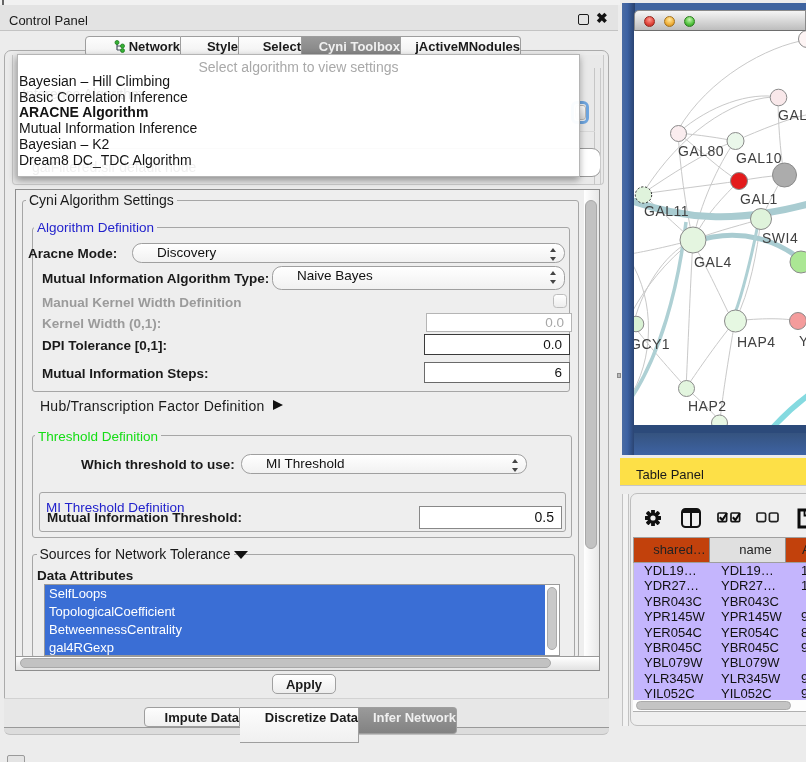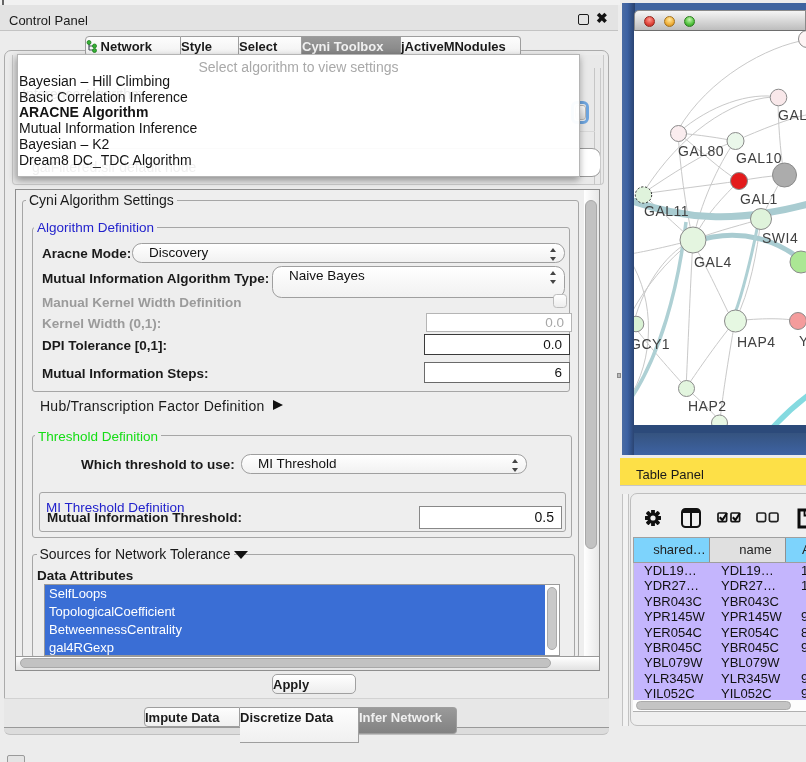--- a/index.html
+++ b/index.html
@@ -1,26 +1,26 @@
 <!DOCTYPE html>
 <html><head><meta charset="utf-8"><style>
 *{margin:0;padding:0;box-sizing:border-box}
 html,body{width:806px;height:762px}
 body{position:relative;font-family:"Liberation Sans",sans-serif;background:#ececec;overflow:hidden;font-size:13px;color:#1a1a1a}
 .a{position:absolute}
 .bold{font-weight:bold;font-size:13.5px}
-.combo{position:absolute;background:#fff;border:1px solid #9f9f9f;border-radius:9.5px;line-height:18px;padding-left:16px;color:#111;font-size:13.5px;background:linear-gradient(#ffffff,#f1f1f1)}
+.combo{position:absolute;background:#fff;border:1px solid #9f9f9f;border-radius:9.5px;line-height:18px;padding-left:24px;color:#111;font-size:13.5px;background:linear-gradient(#ffffff,#f1f1f1)}
 .spin{position:absolute;right:7px;top:3.5px;width:7px;height:13px}
 .spin i{position:absolute;left:0;width:0;height:0;border-left:3.5px solid transparent;border-right:3.5px solid transparent}
 .spin i.u{top:0;border-bottom:4.5px solid #444}
 .spin i.d{bottom:0;border-top:4.5px solid #444}
 .field{position:absolute;background:#fff;text-align:right;padding-right:7px;color:#111;font-size:13.5px}
 .group{position:absolute;border:1px solid #a6a6a6;border-radius:3px}
 .gtitle{position:absolute;background:#eeeeee;padding:0 3px;line-height:14px;font-size:13.5px}
-.tab{height:21px;border:1px solid #9e9e9e;border-left:none;background:linear-gradient(#fdfdfd,#f0f0f0);display:inline-block;text-align:left;line-height:20px;color:#1a1a1a;font-weight:bold}
+.tab{height:21px;border:1px solid #9e9e9e;border-left:none;background:linear-gradient(#fdfdfd,#f0f0f0);display:inline-block;text-align:right;line-height:20px;color:#1a1a1a;font-weight:bold}
 .tabsel{background:linear-gradient(#9a9a9a,#828282);color:#f0f0f0}
 </style></head><body>
 
 <div class="a" style="left:0;top:0;width:620px;height:5px;background:#f1f1f1"></div>
 <div class="a" style="left:2px;top:0;width:2px;height:6px;background:#666"></div>
 <div class="a" style="left:0;top:5px;width:618px;height:26px;background:#e3e3e3;border-bottom:1px solid #c3c3c3">
   <span class="a" style="left:9px;top:7.5px;font-size:13px">Control Panel</span>
 </div>
 
 <div class="a" style="left:578px;top:14px;width:11px;height:11px;border:1.6px solid #1b1b1b;border-radius:2px"></div>
@@ -59,28 +59,28 @@
 <div class="a" style="left:32px;top:159px;font-size:14px;color:rgba(130,130,130,0.13)">galFiltered.sif default node</div>
 
 <div class="a" style="left:15px;top:189px;width:585px;height:482px;border:1px solid #8e8e8e;background:#eeeeee"></div>
 
 <div class="group" style="left:22px;top:200px;width:557px;height:458px"></div>
 <div class="gtitle" style="left:26px;top:193px;font-size:14px">Cyni Algorithm Settings</div>
 
 <div class="group" style="left:32px;top:227px;width:538px;height:165px"></div>
 <div class="gtitle" style="left:34px;top:221px;color:#2222cc">Algorithm Definition</div>
 
-<div class="a bold" style="left:42px;top:246px">Aracne Mode:</div>
+<div class="a bold" style="left:28px;top:246px">Aracne Mode:</div>
 <div class="combo" style="left:132px;top:243px;width:433px;height:20px">Discovery<span class="spin">
       <i class="u"></i>
       <i class="d"></i>
     </span></div>
 
 <div class="a bold" style="left:42px;top:271px">Mutual Information Algorithm Type:</div>
-<div class="combo" style="left:272px;top:266px;width:293px;height:32px">Naive Bayes<span class="spin">
+<div class="combo" style="left:272px;top:266px;width:293px;height:24px">Naive Bayes<span class="spin">
       <i class="u"></i>
       <i class="d"></i>
     </span></div>
 
 <div class="a bold" style="left:42px;top:295px;color:#9b9b9b">Manual Kernel Width Definition</div>
 <div class="a" style="left:553px;top:294px;width:14px;height:14px;border:1px solid #bdbdbd;border-radius:3.5px;background:linear-gradient(#ffffff,#ededed)"></div>
 
 <div class="a bold" style="left:42px;top:316px;color:#9b9b9b">Kernel Width (0,1):</div>
 <div class="field" style="left:426px;top:313px;width:146px;height:19px;line-height:17px;border:1px solid #b5b5b5;color:#a7a7a7">0.0</div>
 
@@ -118,21 +118,21 @@
 <div class="a" style="left:45px;top:585px;width:500px;height:70px;background:#3a6ed5"></div>
 <div class="a" style="left:49px;top:585px;width:490px;line-height:18px;font-size:13px;color:#fff">SelfLoops<br>TopologicalCoefficient<br>BetweennessCentrality<br>gal4RGexp</div>
 <div class="a" style="left:547px;top:587px;width:10px;height:63px;background:#c9c9c9;border:1px solid #aaa;border-radius:5px"></div>
 
 <div class="a" style="left:16px;top:656px;width:583px;height:14px;background:linear-gradient(#ffffff,#e2e2e2);border-top:1px solid #999"></div>
 <div class="a" style="left:20px;top:658px;width:531px;height:10px;background:#c2c2c2;border:1px solid #a8a8a8;border-radius:5px"></div>
 
 <div class="a" style="left:584px;top:190px;width:15px;height:466px;background:linear-gradient(90deg,#ffffff,#e8e8e8)"></div>
 <div class="a" style="left:585px;top:200px;width:12px;height:349px;background:#c2c2c2;border:1px solid #a8a8a8;border-radius:6px"></div>
 
-<div class="a" style="left:272px;top:674px;width:84px;height:20px;border:1px solid #a0a0a0;border-radius:5px;background:linear-gradient(#ffffff,#ededed);text-align:left;line-height:19px;font-weight:bold">Apply</div>
+<div class="a" style="left:272px;top:674px;width:64px;height:20px;border:1px solid #a0a0a0;border-radius:5px;background:linear-gradient(#ffffff,#ededed);text-align:center;line-height:19px;font-weight:bold">Apply</div>
 
 <div class="a" style="left:4px;top:698px;width:605px;height:29px;background:#e7e7e7;border-top:1px solid #d2d2d2"></div>
 <div class="a" style="left:4px;top:727px;width:605px;height:8px;background:#dcdcdc;border-top:1px solid #999;border-bottom:1px solid #c0c0c0;border-radius:0 0 6px 6px"></div>
 <div class="a" style="left:144px;top:707px;height:21px">
   <div class="tab" style="width:96px;border-left:1px solid #9e9e9e;border-radius:4px 0 0 4px;height:20px">Impute Data</div><div class="tab" style="width:119px;height:36px">Discretize Data</div><div class="tab tabsel" style="width:98px;border-radius:0 4px 4px 0;height:27px">Infer Network</div>
 </div>
 
 <div class="a" style="left:7px;top:755px;width:18px;height:10px;border:1.5px solid #9a9a9a;background:#e4e4e4;border-radius:2px"></div>
 
 <div class="a" style="left:617px;top:373px;width:4px;height:5px;background:#b9b9b9;border:0.5px solid #8a8a8a"></div>
@@ -257,21 +257,21 @@
     <g fill="none" stroke="#222" stroke-width="1.7">
       <rect x="1" y="1" width="8.6" height="8.6" rx="1.6"></rect>
       <rect x="13.4" y="1" width="8.6" height="8.6" rx="1.6"></rect>
     </g>
   </svg>
 <svg class="a" style="left:797px;top:507px" width="9" height="22" viewBox="0 0 9 22">
     <path d="M2 3 h12 v17 h-12 z" fill="none" stroke="#0c0c0c" stroke-width="3"></path>
     <path d="M7.5 3.5 v5 h6" fill="none" stroke="#0c0c0c" stroke-width="1.8"></path>
   </svg>
 
-<div class="a" style="left:633px;top:537px;width:173px;height:26px;border-top:1px solid #a0a0a0;border-left:1px solid #a0a0a0;border-bottom:1px solid #9e9e9e;background:#7dd3fc">
+<div class="a" style="left:633px;top:537px;width:173px;height:26px;border-top:1px solid #a0a0a0;border-left:1px solid #a0a0a0;border-bottom:1px solid #9e9e9e;background:#c2410c">
   <div class="a" style="left:8px;top:0;width:75px;height:24px;text-align:center;line-height:24px;color:#222">shared…</div>
   <div class="a" style="left:75px;top:0;width:1px;height:24px;background:#909090"></div>
   <div class="a" style="left:76px;top:0;width:75px;height:24px;background:#e0e0e0"></div>
     <div class="a" style="left:84px;top:0;width:75px;height:24px;text-align:center;line-height:24px;color:#222">name</div>
   <div class="a" style="left:151px;top:0;width:1px;height:24px;background:#909090"></div>
   <div class="a" style="left:168px;top:0;line-height:24px;color:#222">A</div>
 </div>
 <div class="a" style="left:633px;top:563px;width:173px;height:137px;background:#c4b5fd;border-left:1px solid #c8c8c8;overflow:hidden">
   <div class="a" style="left:10px;top:0;line-height:15.4px;color:#111">YDL19…<br>YDR27…<br>YBR043C<br>YPR145W<br>YER054C<br>YBR045C<br>YBL079W<br>YLR345W<br>YIL052C</div>
   <div class="a" style="left:87px;top:0;line-height:15.4px;color:#111">YDL19…<br>YDR27…<br>YBR043C<br>YPR145W<br>YER054C<br>YBR045C<br>YBL079W<br>YLR345W<br>YIL052C</div>

